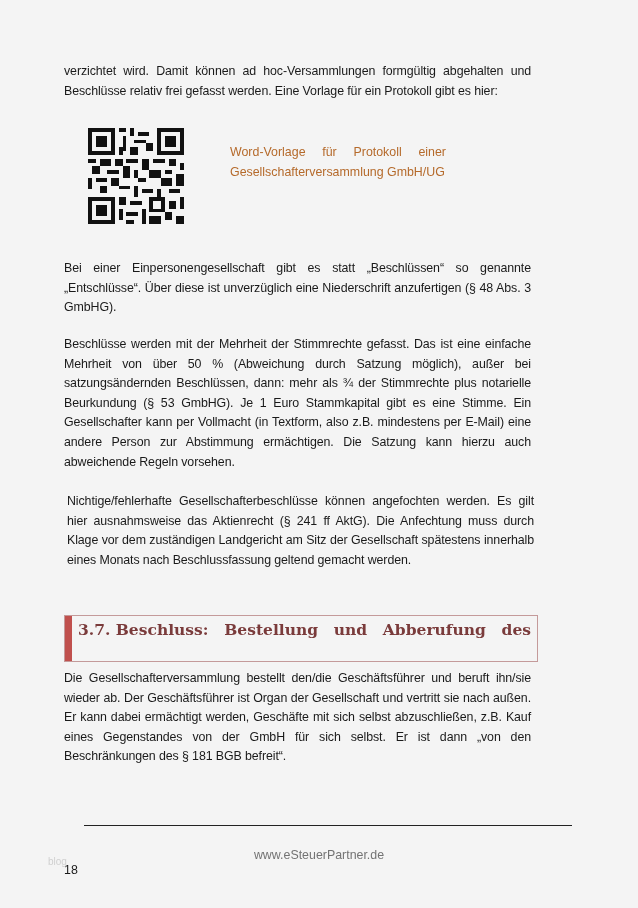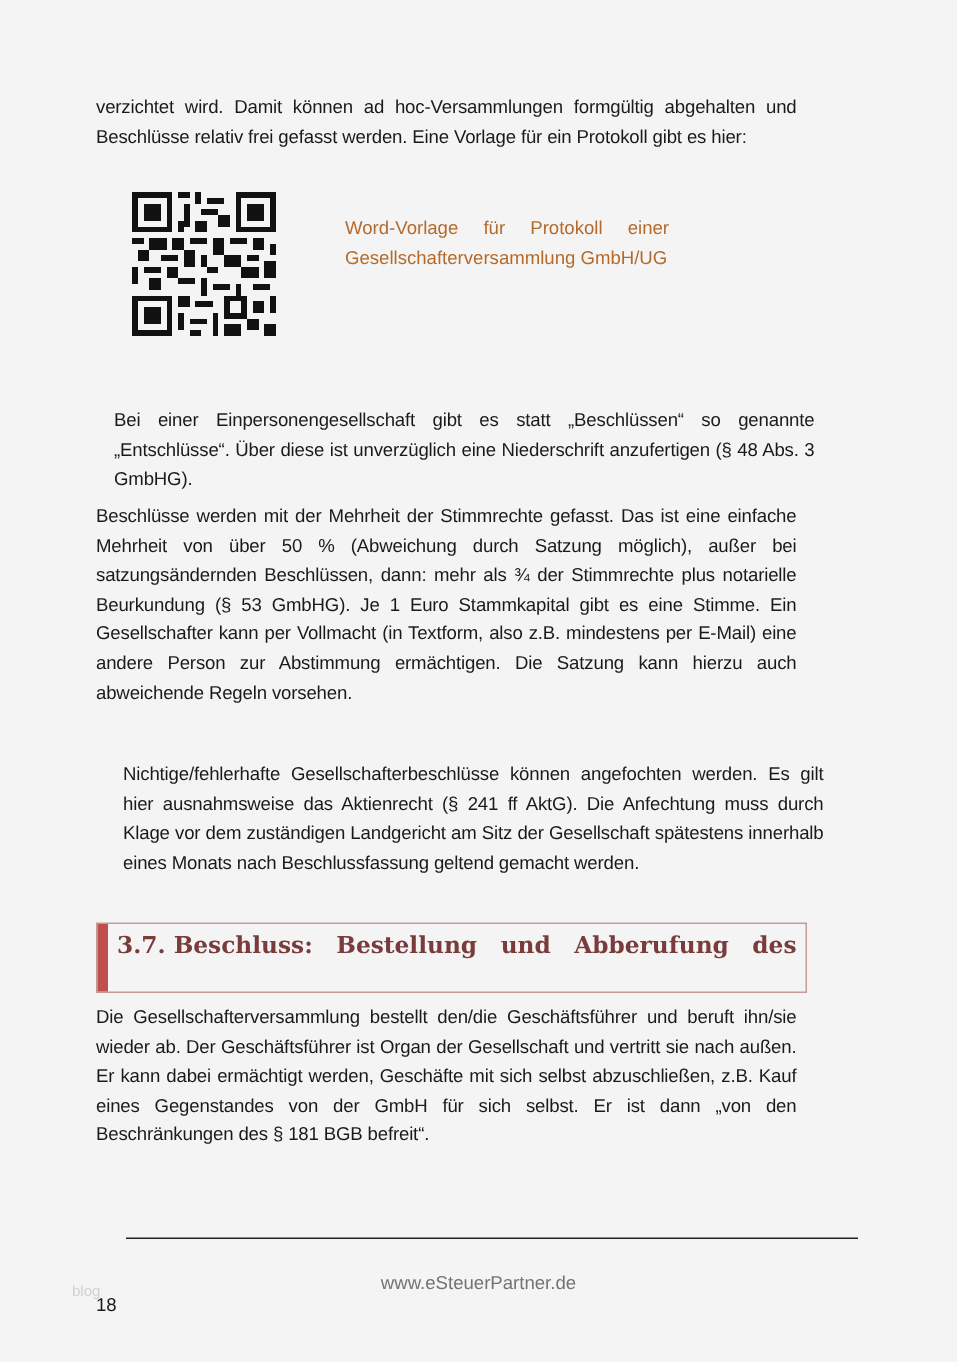--- a/index.html
+++ b/index.html
@@ -101,25 +101,25 @@
       <rect x="20" y="22" width="2" height="2"></rect>
         <rect x="23" y="23" width="2" height="2"></rect>
         <rect x="10" y="24" width="2" height="1"></rect>
     </g>
   </svg>
 
   <div class="link-block">
     <div class="link-desc">Word-Vorlage für Protokoll einer Gesellschafterversammlung GmbH/UG</div>
   </div>
 
-  <p class="para" style="top:259px;margin:12px;">Bei einer Einpersonengesellschaft gibt es statt „Beschlüssen“ so genannte „Entschlüsse“. Über diese ist unverzüglich eine Niederschrift anzufertigen (§ 48 Abs. 3 GmbHG).</p>
+  <p class="para" style="top:259px;margin:0;">Bei einer Einpersonengesellschaft gibt es statt „Beschlüssen“ so genannte „Entschlüsse“. Über diese ist unverzüglich eine Niederschrift anzufertigen (§ 48 Abs. 3 GmbHG).</p>
 
   <p class="para" style="top:335px;margin:0;">Beschlüsse werden mit der Mehrheit der Stimmrechte gefasst. Das ist eine einfache Mehrheit von über 50 % (Abweichung durch Satzung möglich), außer bei satzungsändernden Beschlüssen, dann: mehr als ¾ der Stimmrechte plus notarielle Beurkundung (§ 53 GmbHG). Je 1 Euro Stammkapital gibt es eine Stimme. Ein Gesellschafter kann per Vollmacht (in Textform, also z.B. mindestens per E-Mail) eine andere Person zur Abstimmung ermächtigen. Die Satzung kann hierzu auch abweichende Regeln vorsehen.</p>
 
-  <p class="para" style="top:489px;margin:18px;">Nichtige/fehlerhafte Gesellschafterbeschlüsse können angefochten werden. Es gilt hier ausnahmsweise das Aktienrecht (§ 241 ff AktG). Die Anfechtung muss durch Klage vor dem zuständigen Landgericht am Sitz der Gesellschaft spätestens innerhalb eines Monats nach Beschlussfassung geltend gemacht werden.</p>
+  <p class="para" style="top:489px;margin:3px;">Nichtige/fehlerhafte Gesellschafterbeschlüsse können angefochten werden. Es gilt hier ausnahmsweise das Aktienrecht (§ 241 ff AktG). Die Anfechtung muss durch Klage vor dem zuständigen Landgericht am Sitz der Gesellschaft spätestens innerhalb eines Monats nach Beschlussfassung geltend gemacht werden.</p>
 
   <div class="heading-box">
     <div class="heading-bar"></div>
     <div class="heading-text">
       <div class="heading-line1">
         <span>3.7. Beschluss:</span>
         <span>Bestellung</span>
         <span>und</span>
         <span>Abberufung</span>
         <span>des</span>

